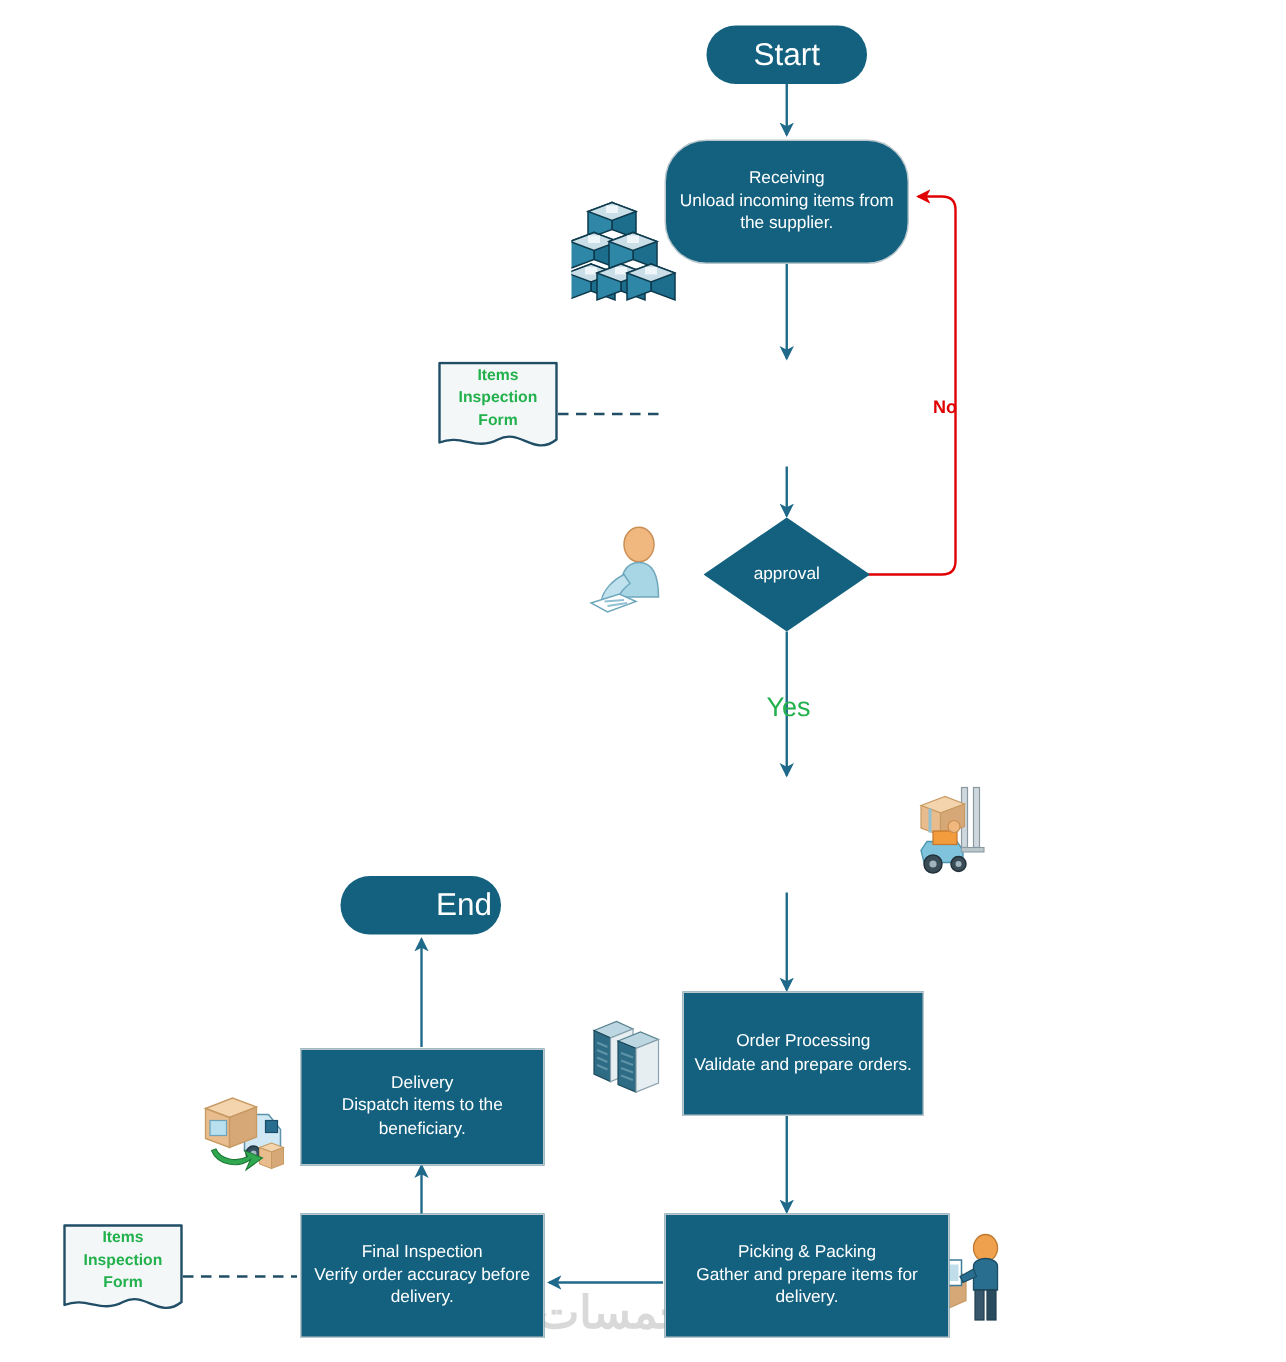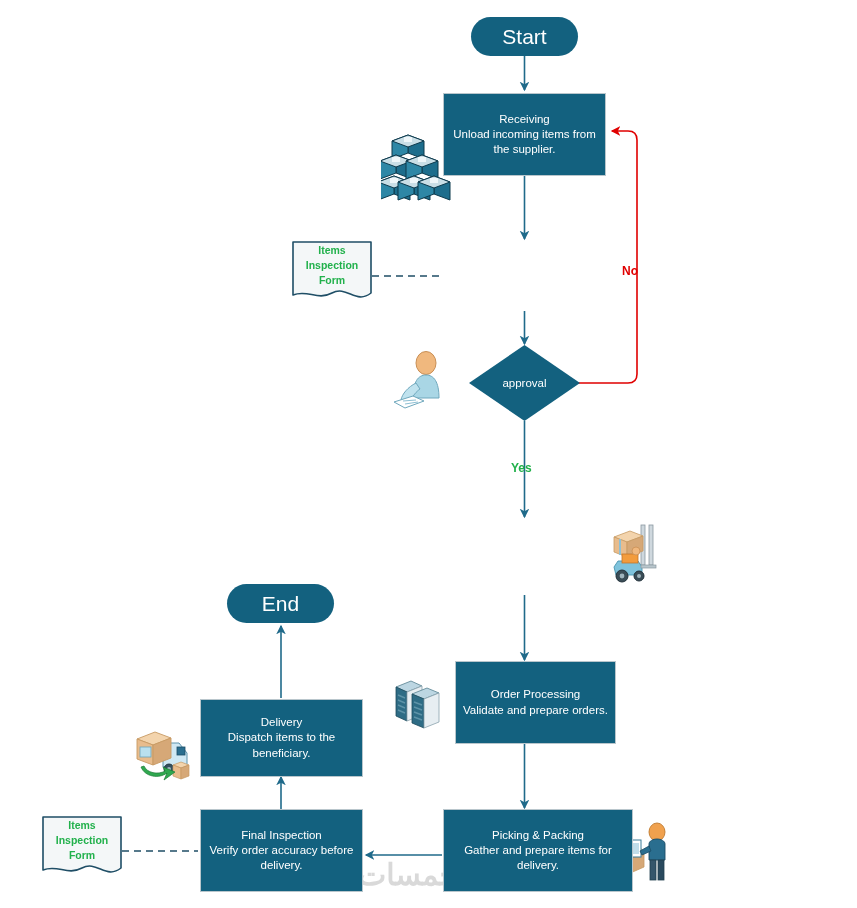--- a/index.html
+++ b/index.html
@@ -103,21 +103,21 @@
   
   .edge-label {
     position: absolute;
     font-size: 12px;
     font-weight: bold;
     z-index: 4;
     white-space: nowrap;
     text-align: center;
   }
   .edge-label.no { color: #e00000; }
-  .edge-label.yes { color: #22b14c; font-weight: bold; font-size: 12px; }
+  .edge-label.yes { color: #22b14c; font-weight: normal; font-size: 18px; }
 
   
   .icon {
     position: absolute;
     z-index: 2;
   }
 
   
   .watermark {
     position: absolute;
@@ -169,21 +169,21 @@
 
     <line x1="122" y1="851" x2="198" y2="851" stroke="#1f4e66" stroke-width="1.7" stroke-dasharray="7,5"></line>
   </svg>
 
   <div class="watermark" style="left:358px; top:857px;">خمسات</div>
 
   <div class="node terminator" style="left:471px; top:17px; width:107px; height:39px;">
     <span class="label">Start</span>
   </div>
 
-  <div class="node process" style="left:443px; top:93px; width:163px; height:83px;">
+  <div class="node process" style="left:443px; top:93px; width:163px; height:83px;border-radius:28px;">
     <div class="label">
       <span class="title">Receiving</span>
       <span>Unload incoming items from the supplier.</span>
     </div>
   </div>
 
 
   <div class="decision" style="left:469px; top:345px; width:111px; height:76px;">
     <svg class="diamond-shape" viewBox="0 0 111 76" preserveAspectRatio="none">
       <polygon points="55.5,0 111,38 55.5,76 0,38" fill="#13617f"></polygon>
@@ -213,21 +213,21 @@
     </div>
   </div>
 
   <div class="node process" style="left:200px; top:699px; width:163px; height:78px;">
     <div class="label">
       <span class="title">Delivery</span>
       <span>Dispatch items to the beneficiary.</span>
     </div>
   </div>
 
-  <div class="node terminator" style="left:227px; top:584px; width:107px; height:39px;">
+  <div class="node terminator" style="left:227px; top:584px; width:107px; height:39px;justify-content:flex-end;">
     <span class="label">End</span>
   </div>
 
   <div class="doc" style="left:292px; top:241px; width:80px; height:62px;">
     <svg width="80" height="62" viewBox="0 0 80 62">
       <path d="M1,1 L79,1 L79,52 C64,64 55,44 40,52 C25,60 16,48 1,54 Z" fill="#f4f7f8" stroke="#1f4e66" stroke-width="1.6" stroke-linejoin="round"></path>
     </svg>
     <div class="doctext">
       <span>Items</span><br>
       <span>Inspection</span><br>

